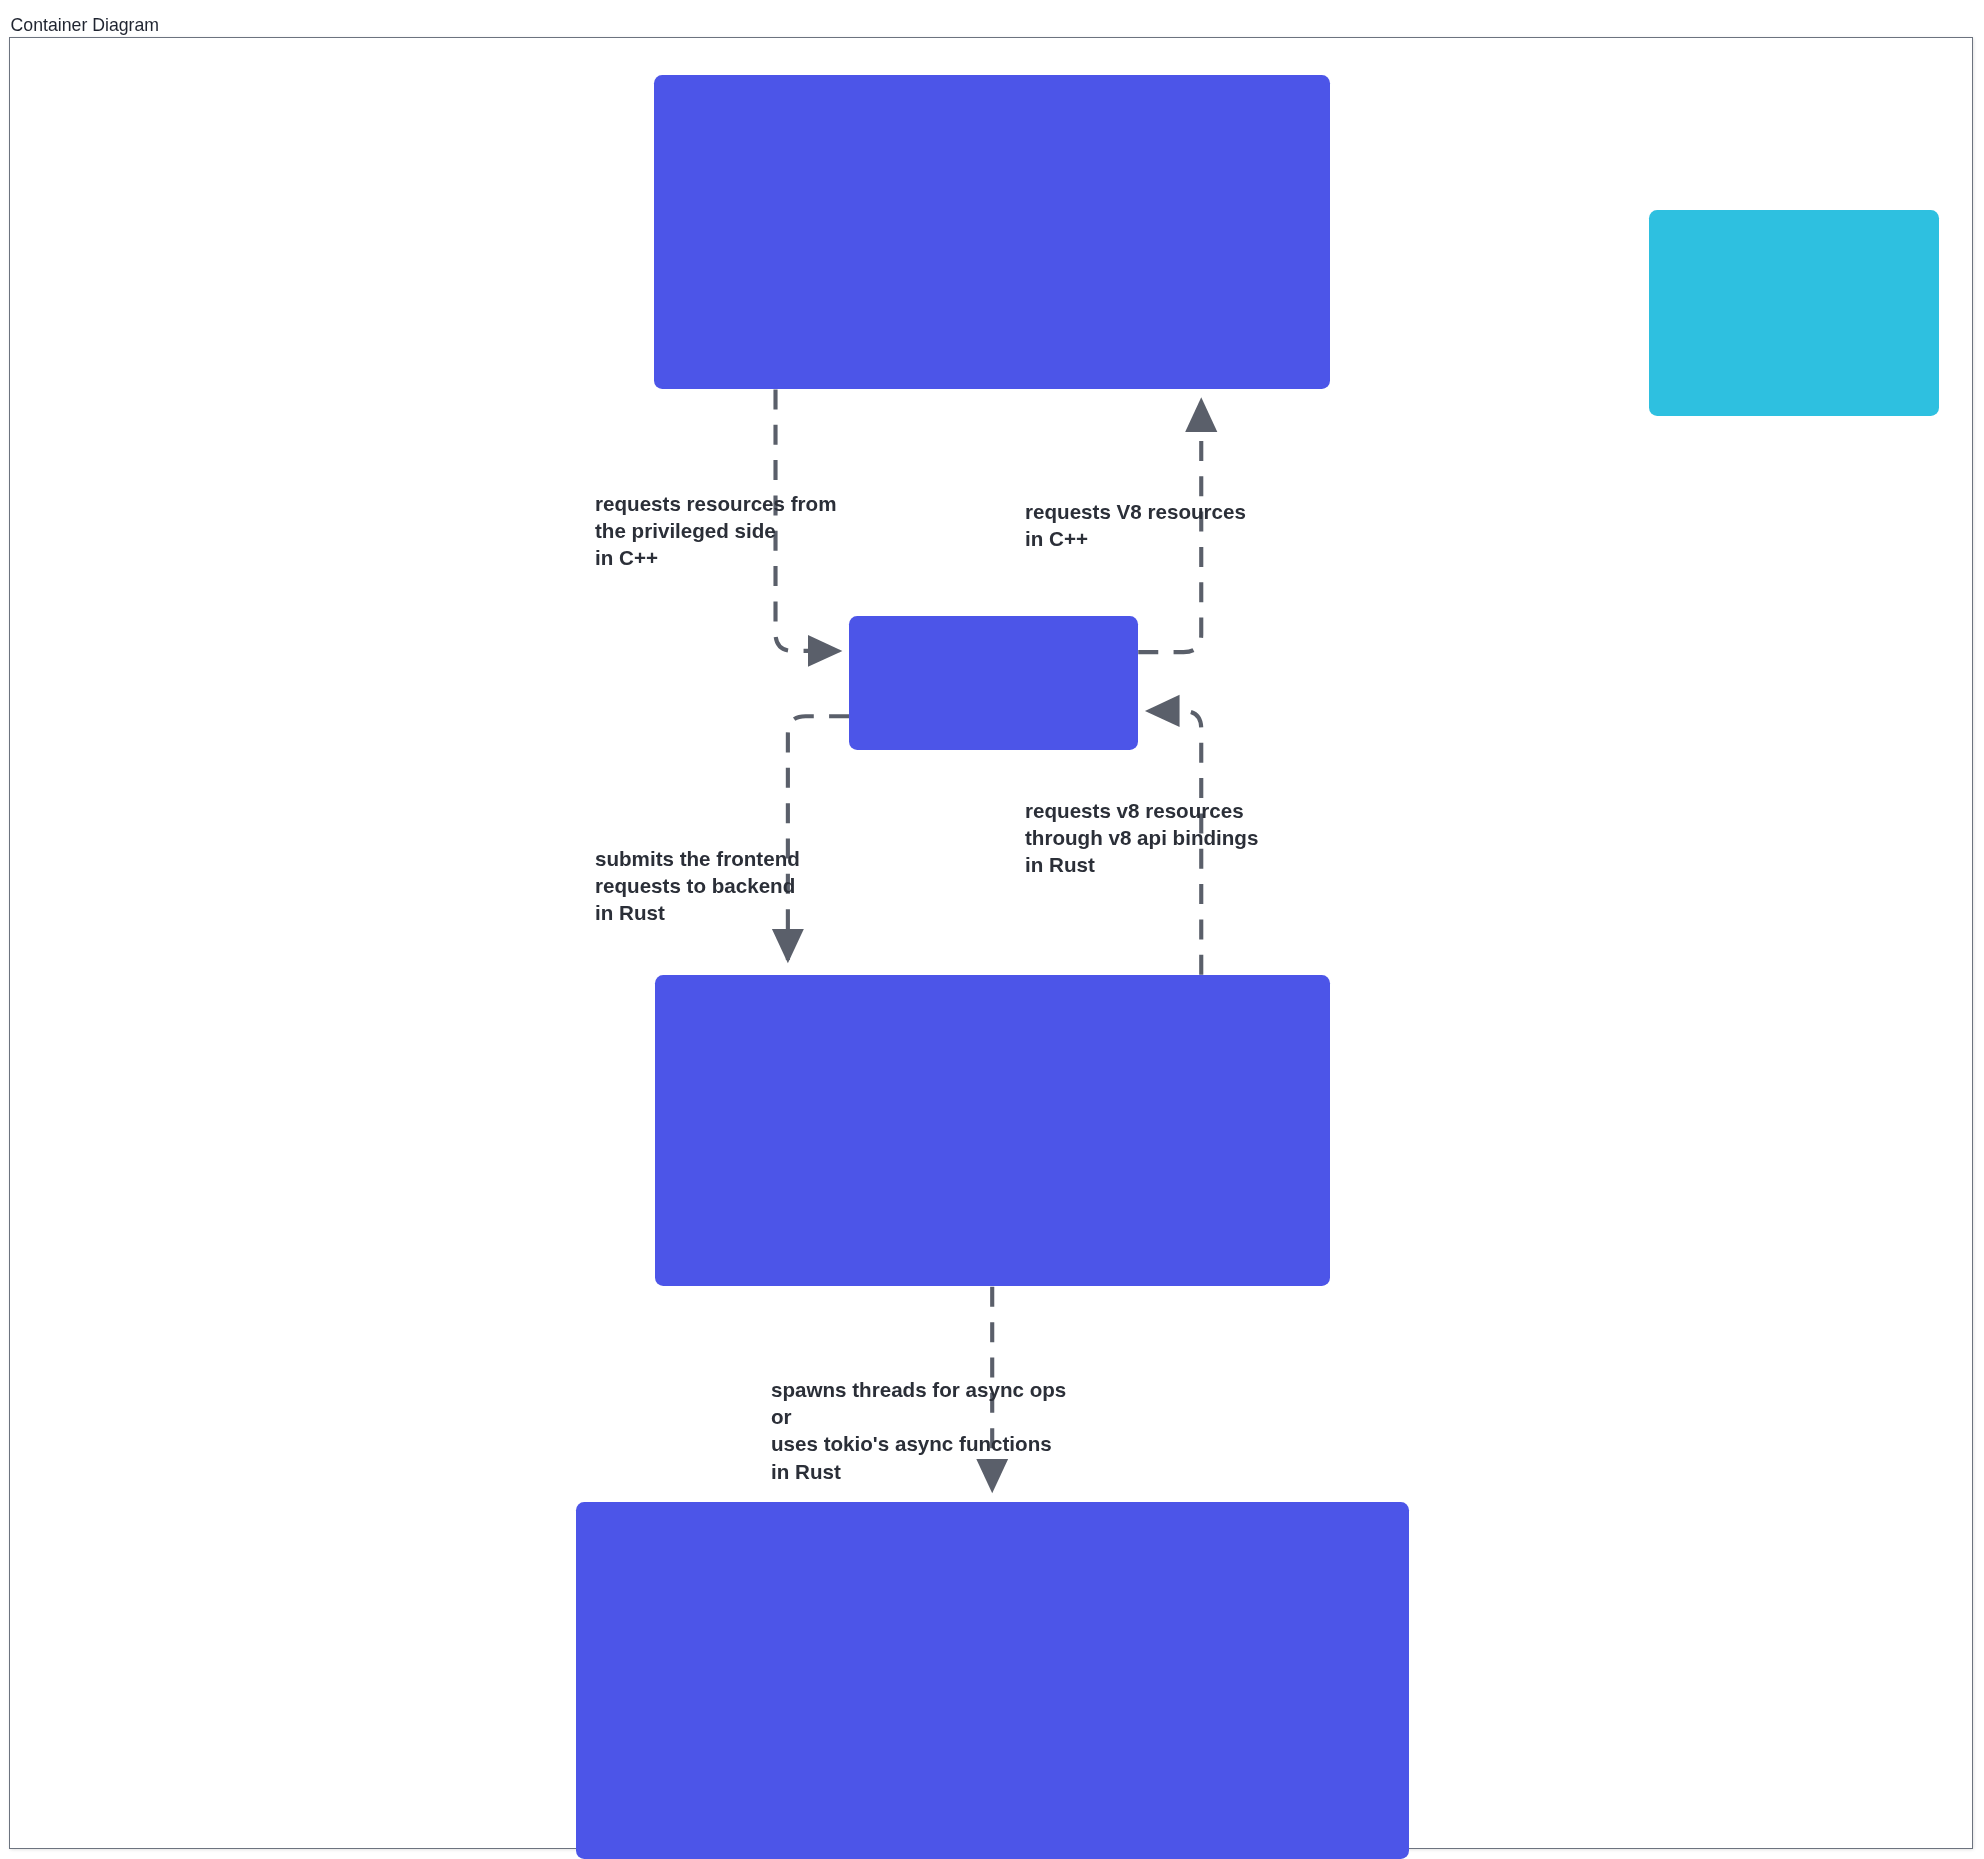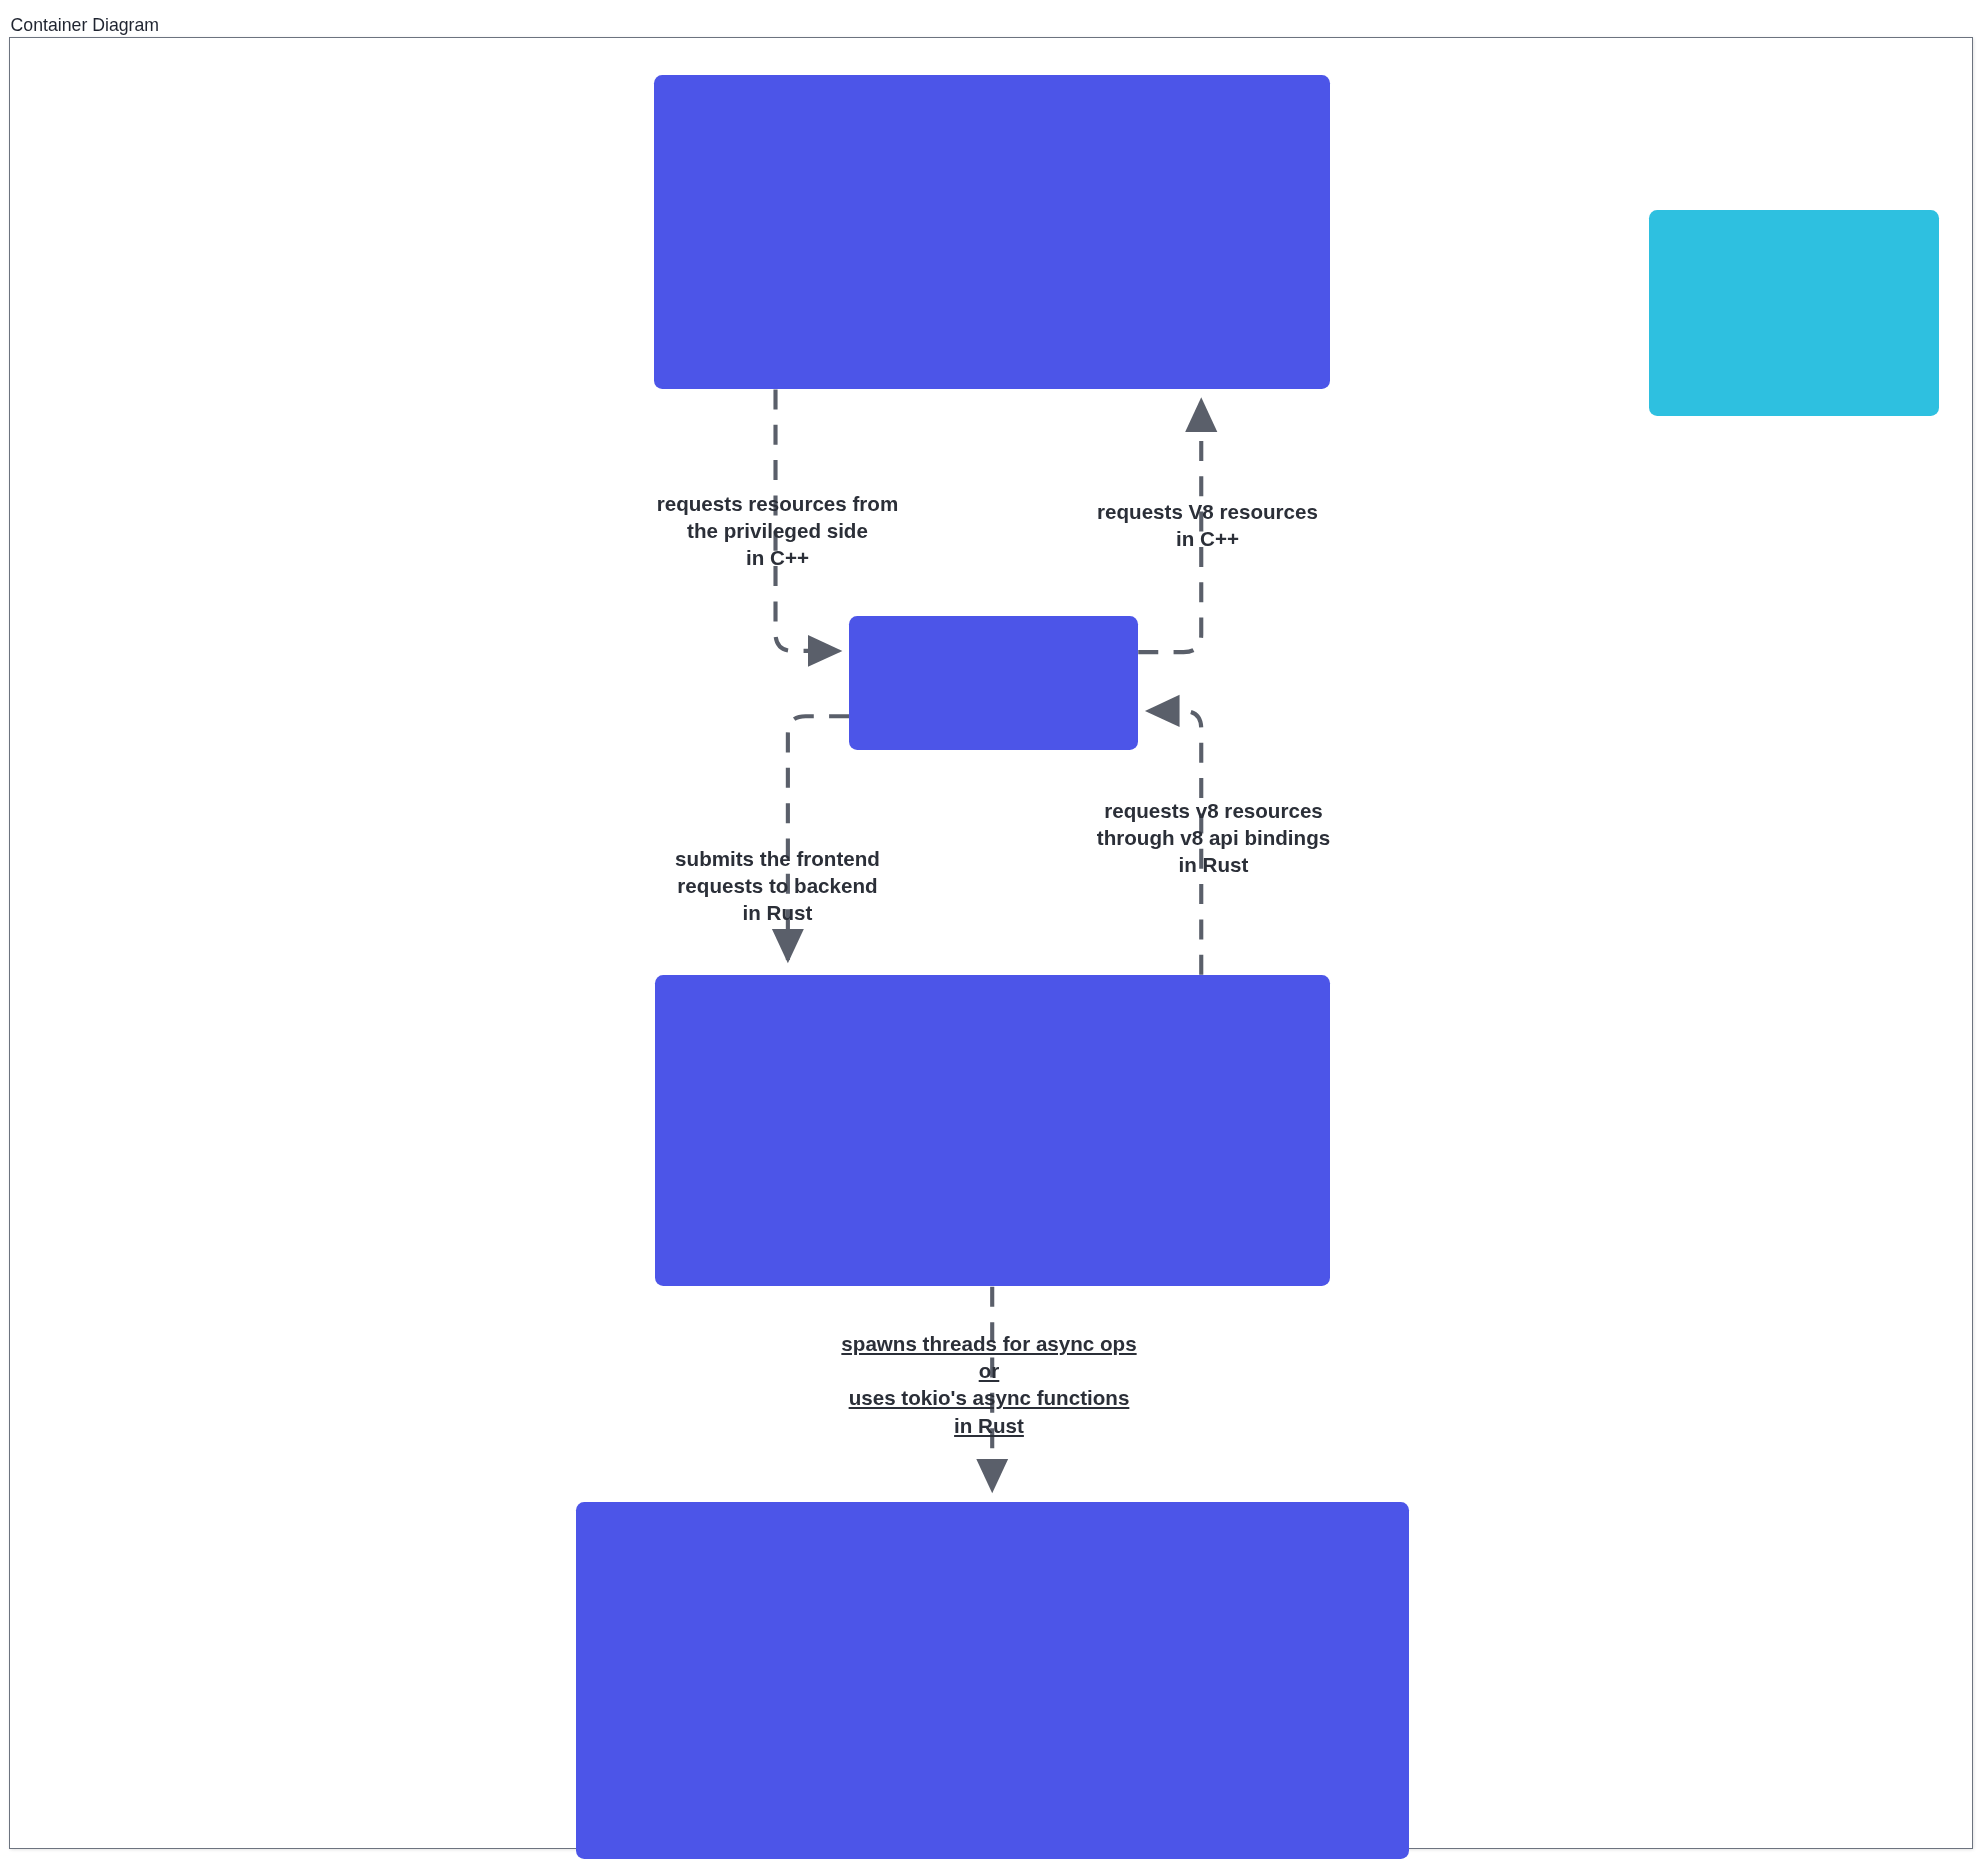--- a/index.html
+++ b/index.html
@@ -90,21 +90,21 @@
   }
 
   
   .edge-label {
     position: absolute;
     color: #2b2f38;
     font-weight: bold;
     font-family: "Liberation Sans", sans-serif;
     font-size: 20.6px;
     line-height: 1.32;
-    text-align: center;
+    text-align: left;
     white-space: pre;
   }
 
   
   #box-frontend   { left: 654px; top: 75px;  width: 676px; height: 314px; background: #4c55e8; }
   #box-rustyv8    { left: 849px; top: 616px; width: 289px;  height: 134px; background: #4c55e8; }
   #box-backend    { left: 655px; top: 975px; width: 675px; height: 311px; background: #4c55e8; }
   #box-asyncio    { left: 576px;  top: 1502px; width: 833px; height: 357px; background: #4c55e8; }
 
   #chip-v8        { left: 995px; top: 135px;  width: 290px;  height: 206px; background: #2ec0e0; }
@@ -116,21 +116,21 @@
   
   #rusty-title    { left: 907px; top: 629px; font-size: 31px; }
   #rusty-sub-1    { left: 879px; top: 671px; font-size: 22.4px; }
   #rusty-sub-2    { left: 975px; top: 701px; font-size: 22.4px; }
 
   
   #label-edge-1 { left: 595px; top: 490px;  width: 365px; }
   #label-edge-2 { left: 1025px; top: 498px;  width: 365px; }
   #label-edge-3 { left: 595px; top: 845px; width: 365px; }
   #label-edge-4 { left: 1025px; top: 797px; width: 377px; }
-  #label-edge-5 { left: 771px; top: 1330px; width: 436px; text-decoration: underline; }
+  #label-edge-5 { left: 771px; top: 1376px; width: 436px; }
 </style>
 </head>
 <body>
 
 <div id="page">
 
   <div id="doc-title">Container Diagram</div>
 
   <div id="canvas-frame"></div>
 

